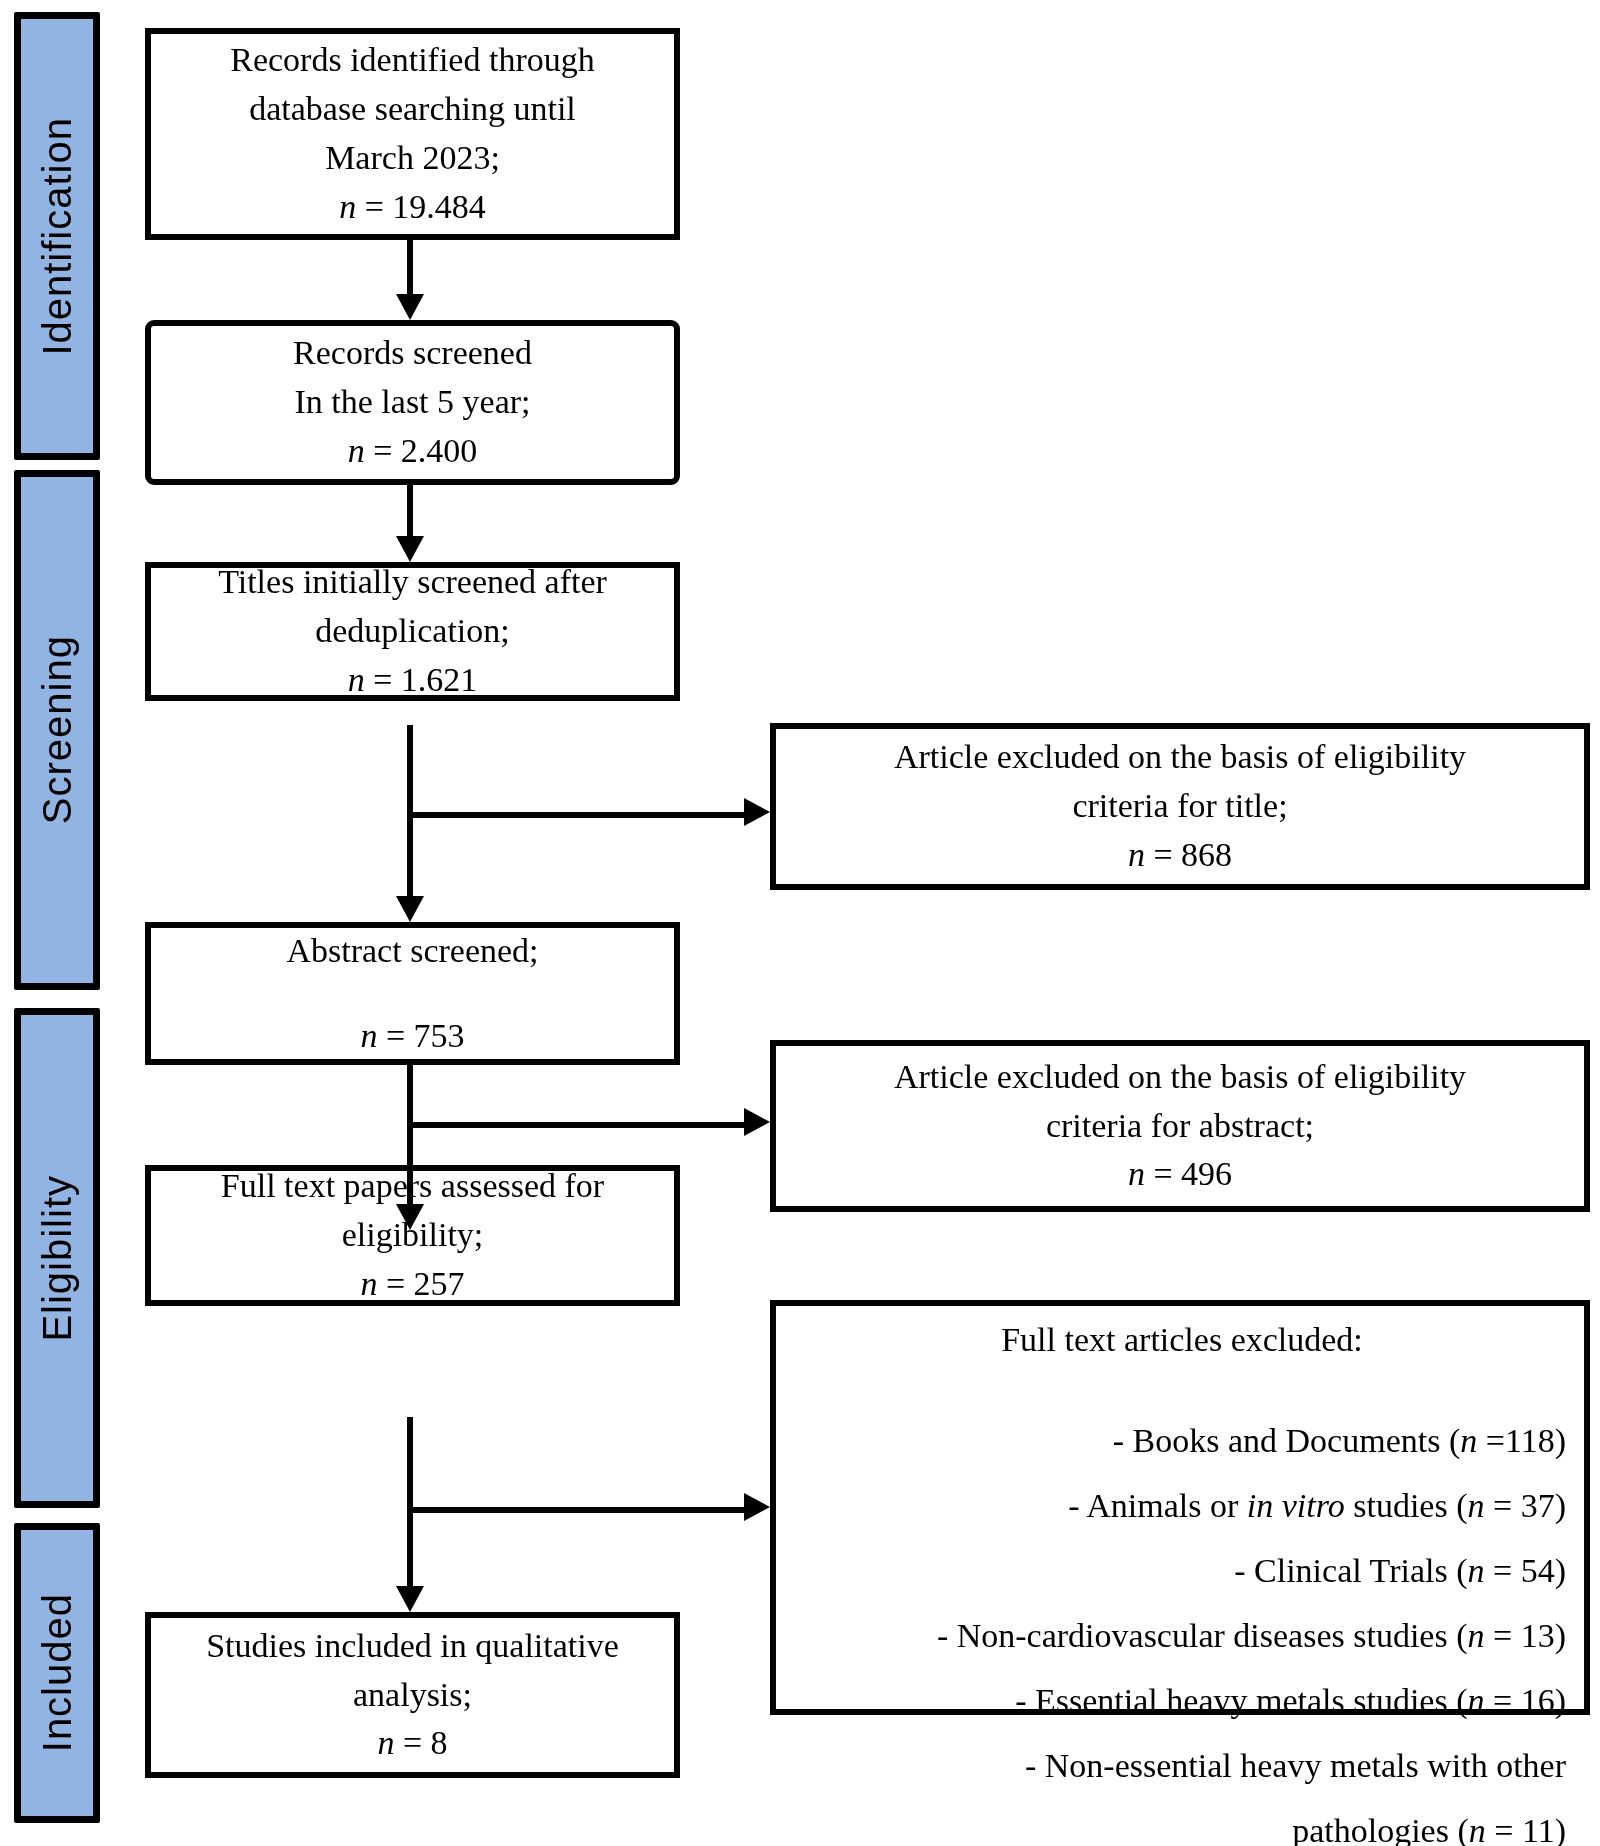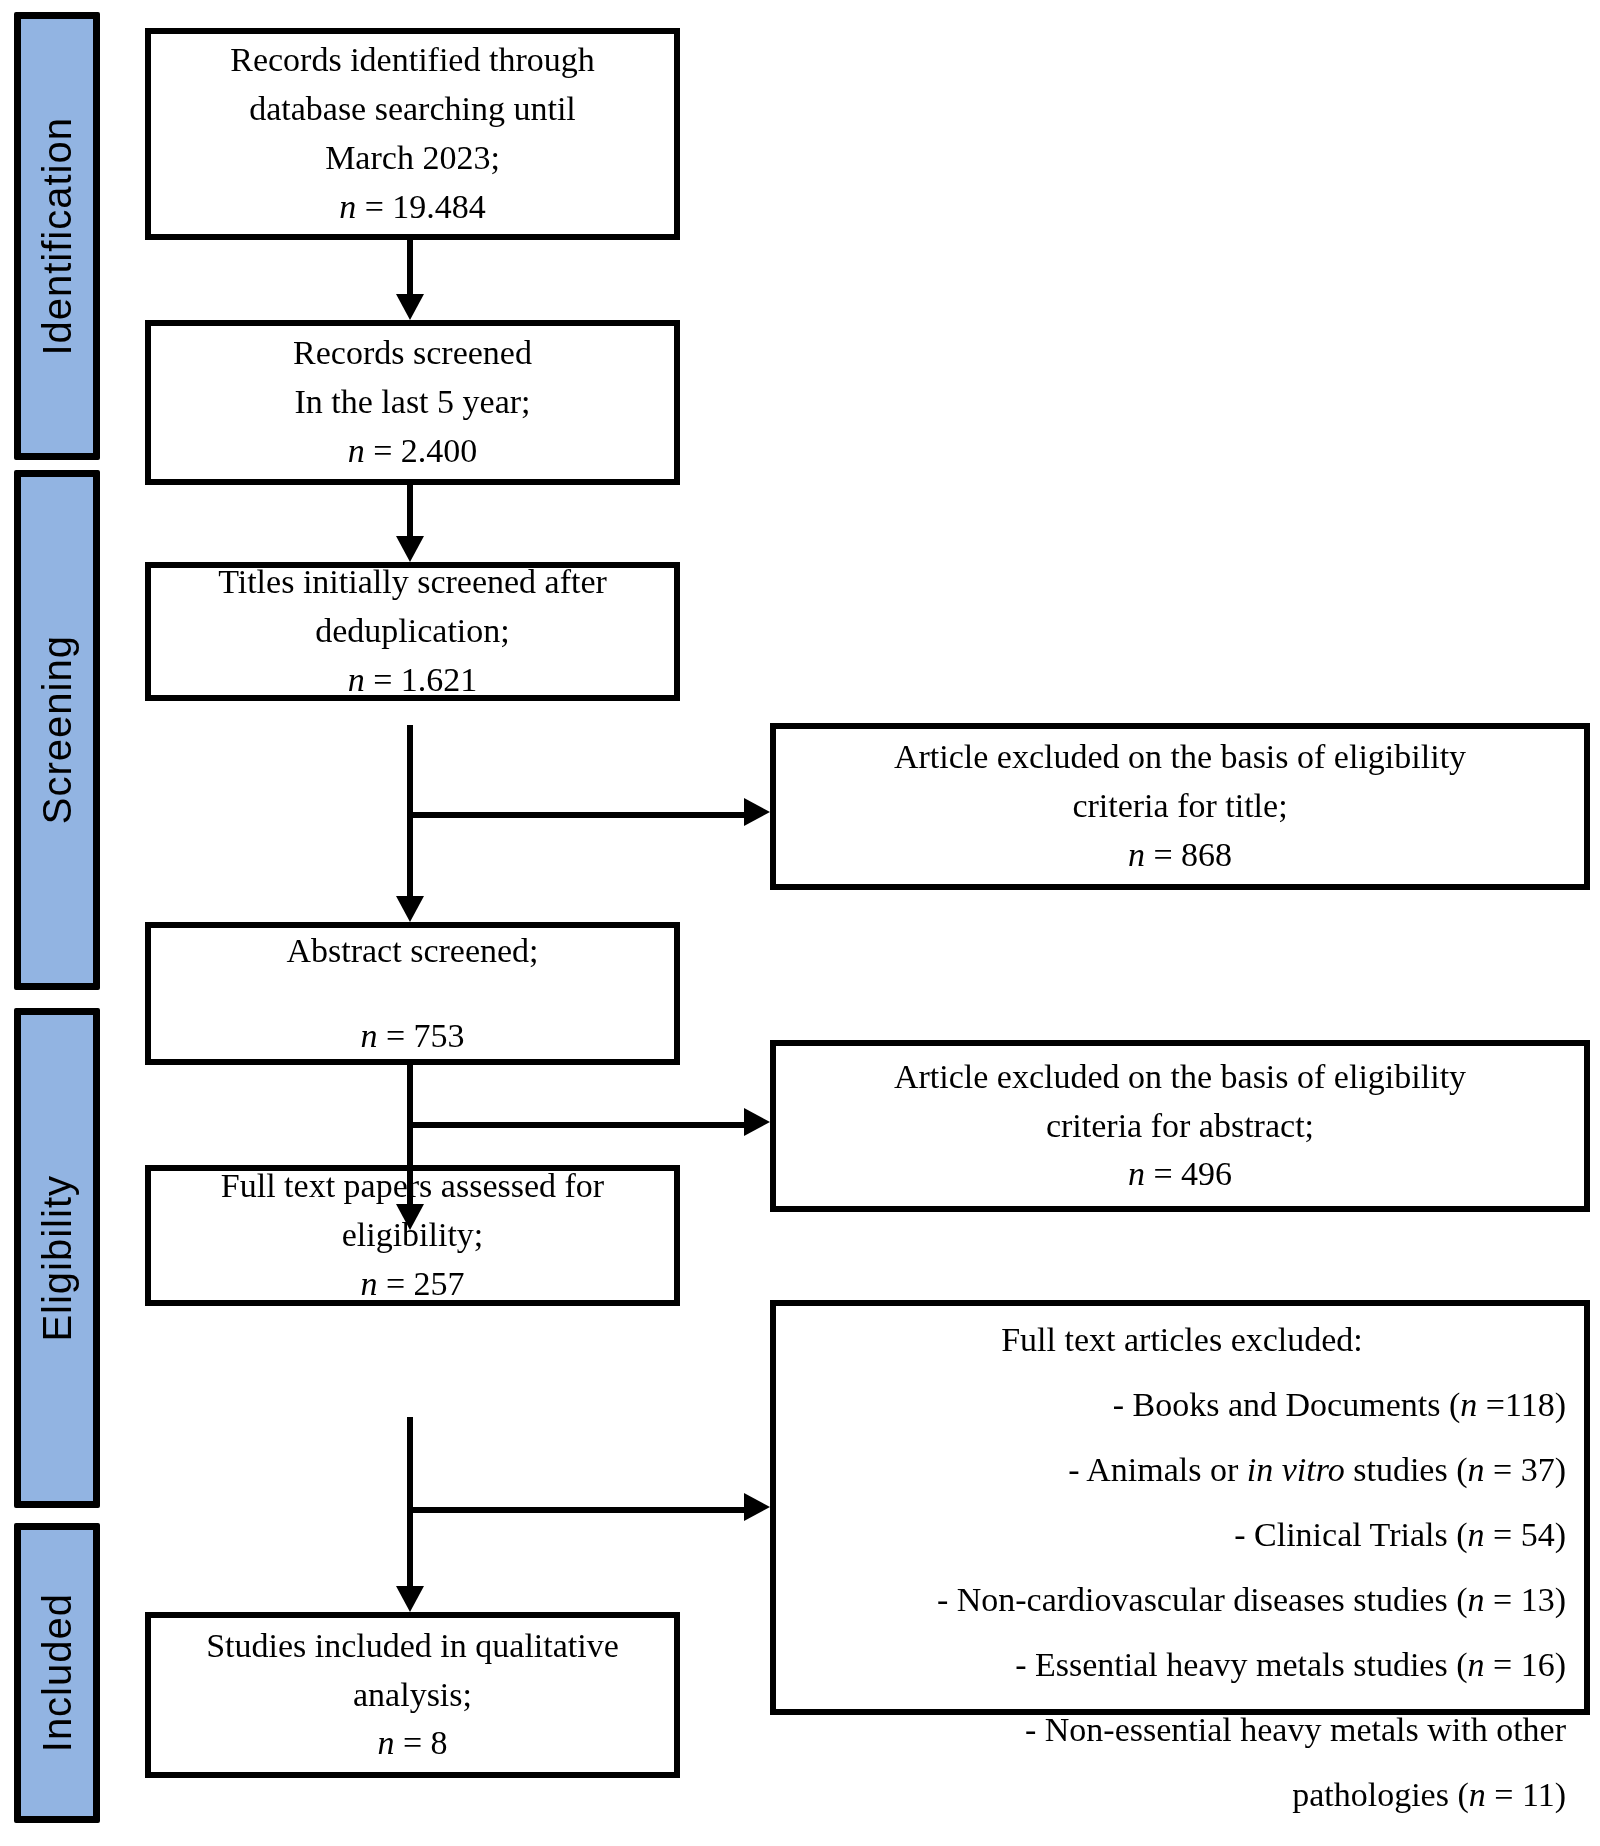--- a/index.html
+++ b/index.html
@@ -52,20 +52,21 @@
   
   .main-box { left: 145px; width: 535px; }
   
   .right-box { left: 770px; width: 820px; }
   
   .list-box {
     align-items: stretch;
     justify-content: flex-start;
     text-align: left;
     padding: 10px 18px 10px 22px;
+    gap: 36px;
   }
   .list-box .r3-title { text-align: center; }
   .excluded-list .li { text-align: right; margin-top: 16px; }
   .excluded-list .cont { padding-left: 42px; }
   .excluded-list i { font-style: italic; }
   
   .vline { position: absolute; width: 6px; background: #000; }
   .hline { position: absolute; height: 6px; background: #000; }
   .arrow-down {
     position: absolute; width: 0; height: 0;
@@ -98,21 +99,21 @@
     <div class="stage-label">Included</div>
   </div>
 
   <div class="box main-box" style="top:28px;height:212px;">
     <div class="text">Records identified through
 database searching until
 March 2023;</div>
     <div class="nline"><i>n</i><span> = 19.484</span></div>
   </div>
 
-  <div class="box main-box" style="top:320px;height:165px;">
+  <div class="box main-box" style="top:320px;height:165px;border-radius:9px;">
     <div class="text">Records screened
 In the last 5 year;</div>
     <div class="nline"><i>n</i><span> = 2.400</span></div>
   </div>
 
   <div class="box main-box" style="top:562px;height:139px;">
     <div class="text">Titles initially screened after
 deduplication;</div>
     <div class="nline"><i>n</i><span> = 1.621</span></div>
   </div>

